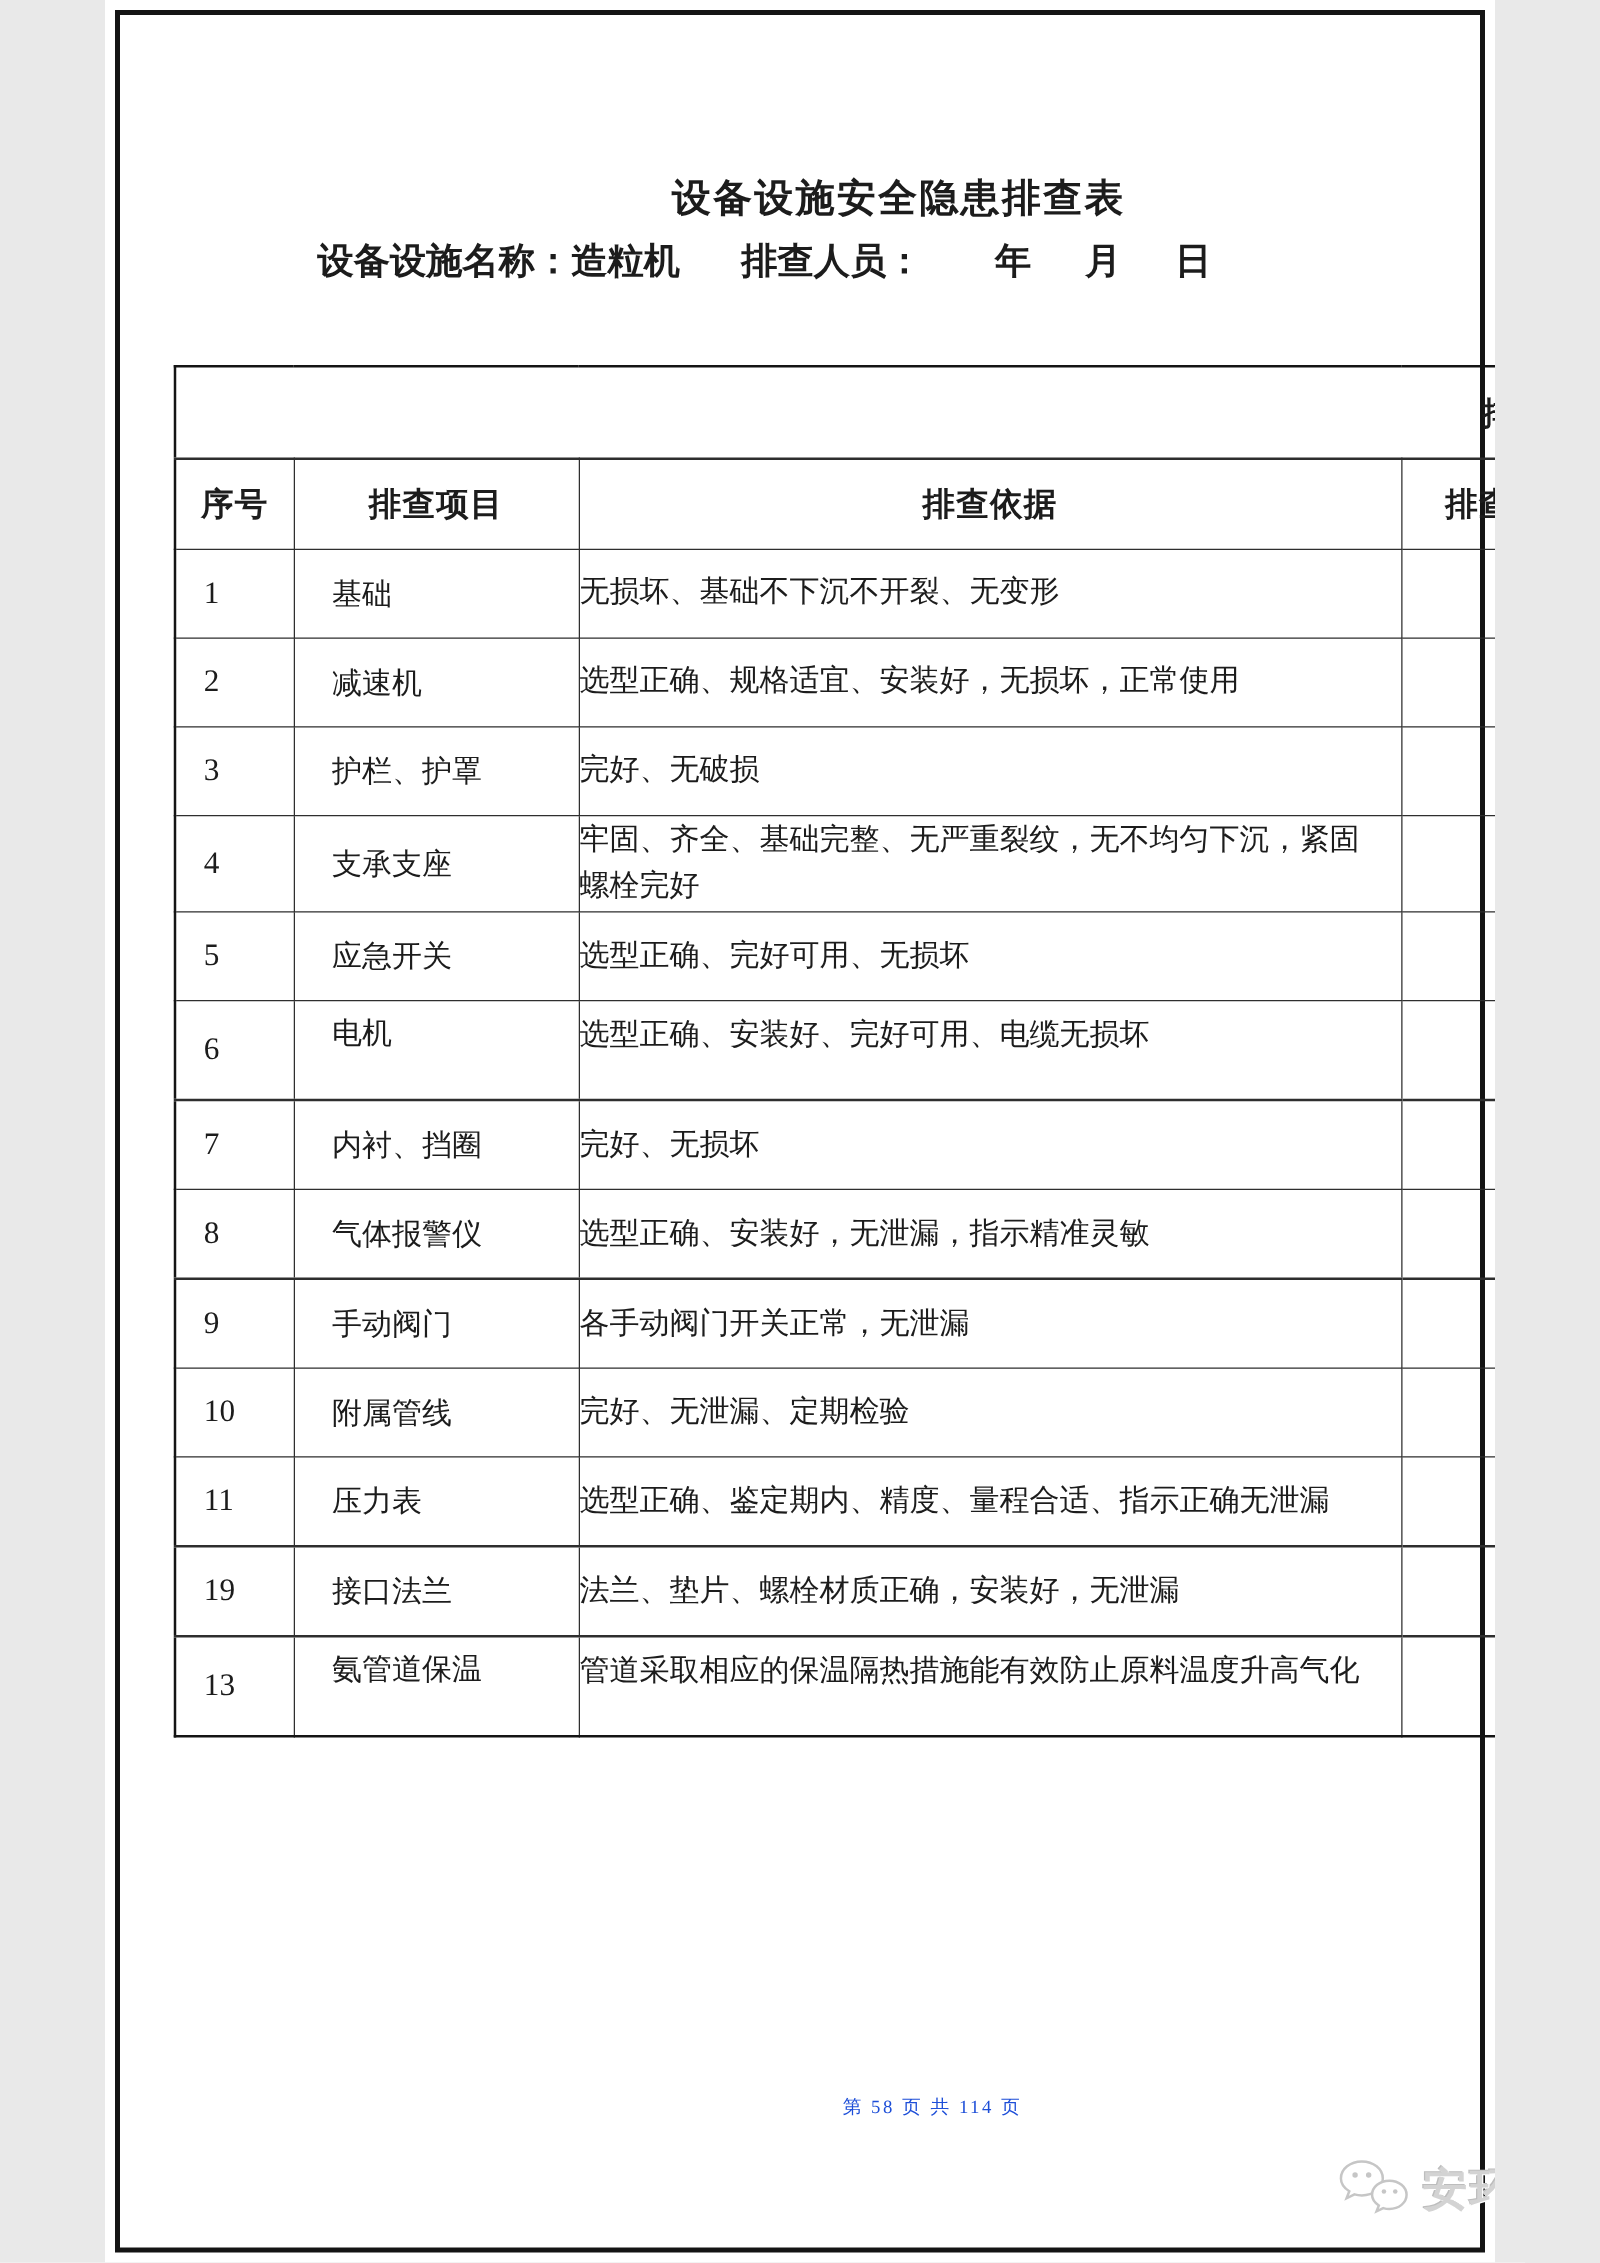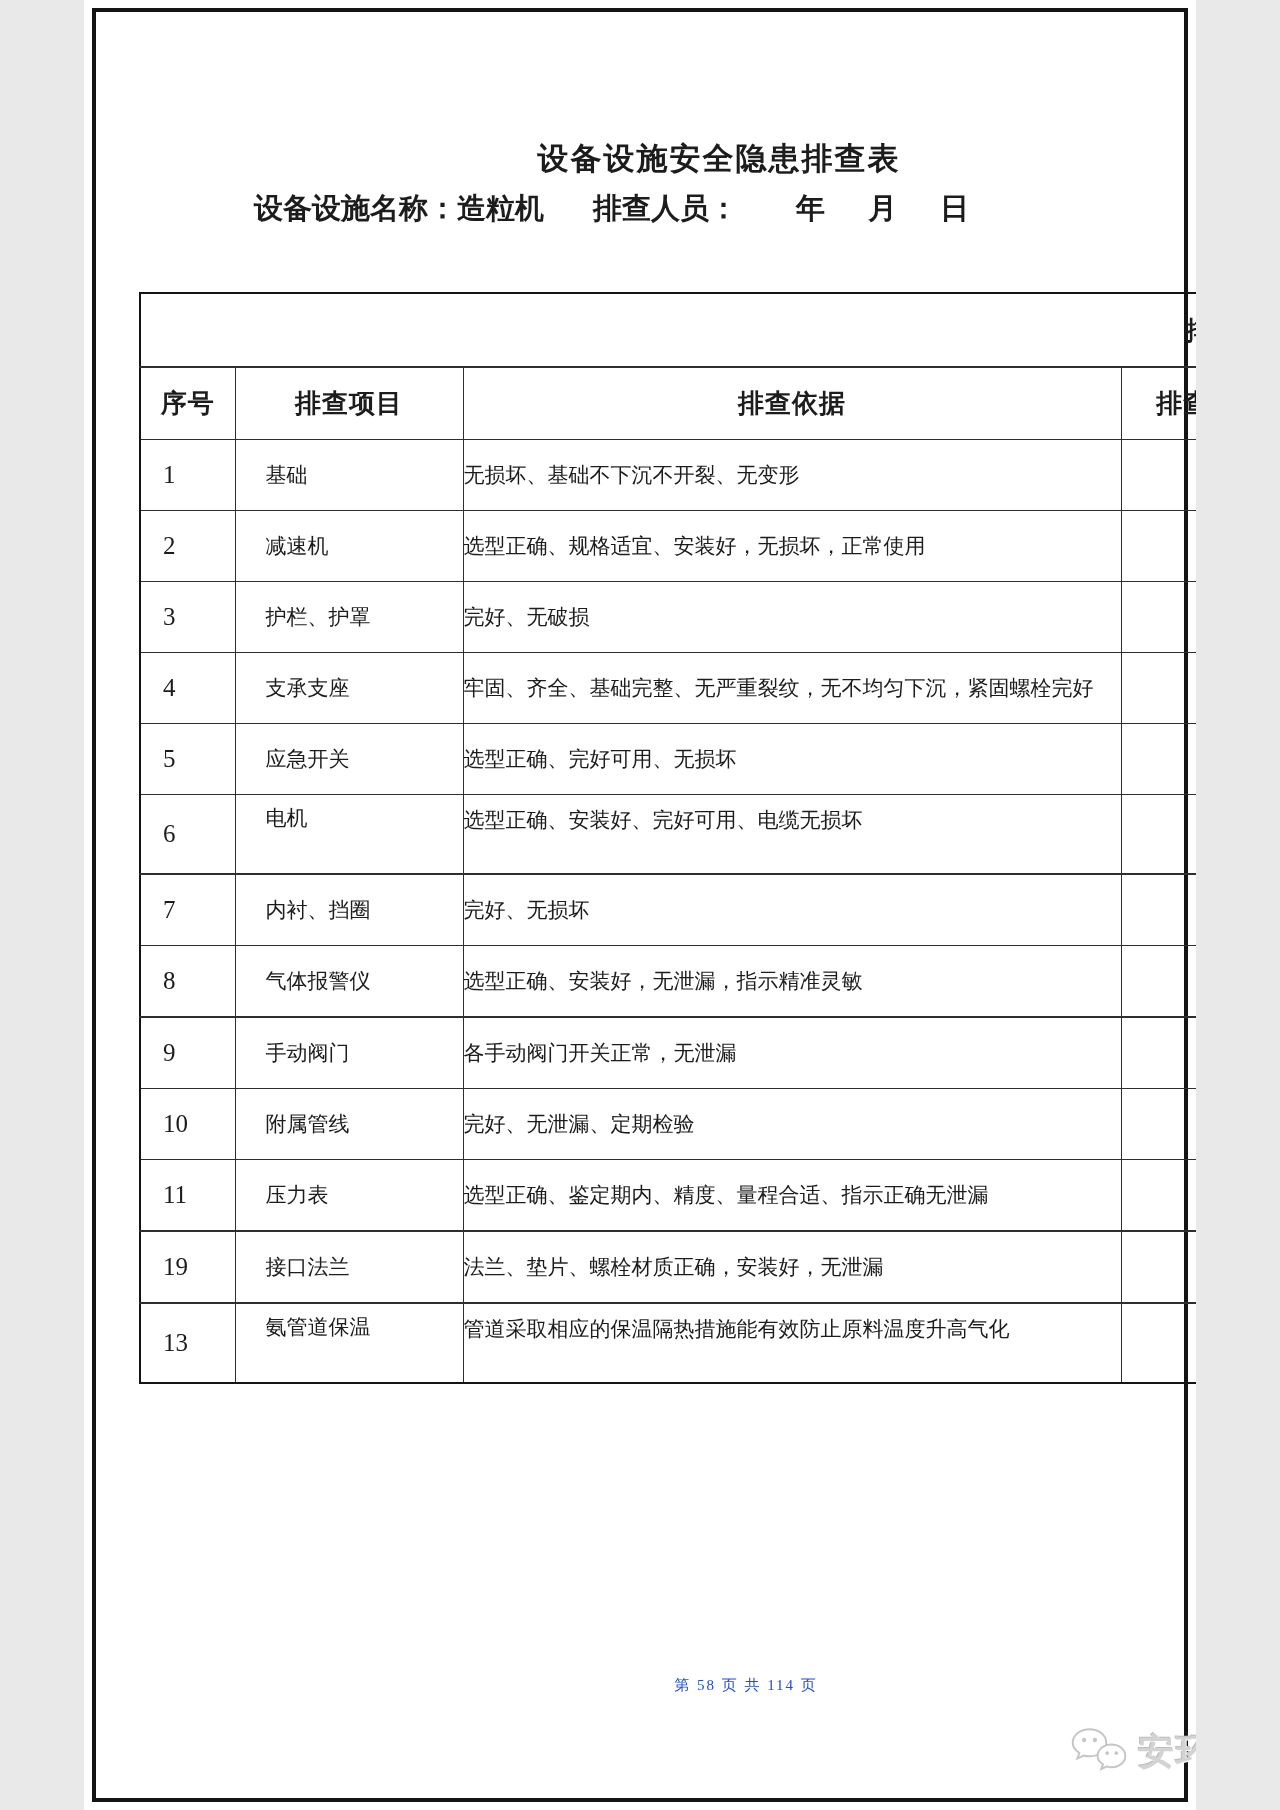--- a/index.html
+++ b/index.html
@@ -33,21 +33,21 @@
     font-weight:normal; vertical-align:middle;
   }
   tr.content-header td {
     height:70px; text-align:right; font-size:26px; font-weight:bold;
     border-bottom-width:2px; letter-spacing:2px;
   }
   tr.col-header th {
     height:69px; text-align:center; font-size:26px; font-weight:bold;
     letter-spacing:1px;
   }
-  tr.body-row td { height:68px; font-size:21px; }
+  tr.body-row td { height:68px; font-size:24px; }
   tr.body-row td.num  { font-size:25px; padding-left:22px; }
   tr.body-row td.item { padding-left:30px; padding-right:8px; }
   tr.body-row td.basis{ padding-left:0; padding-right:14px; line-height:1.55; }
   tr.thick-top td { border-top-width:2px; }
   tr.vtop td.item, tr.vtop td.basis { vertical-align:top; padding-top:9px; }
   .page-footer {
     position:absolute; top:1676px; left:0; width:1270px;
     text-align:center; font-size:15px; color:#1d4ed8; letter-spacing:2px;margin-left:27px;
   }
   .watermark {

